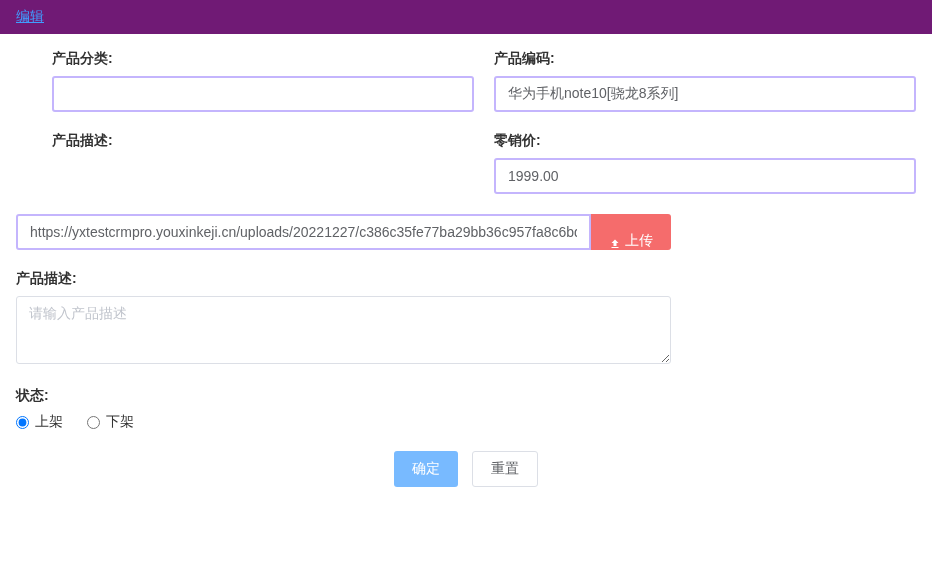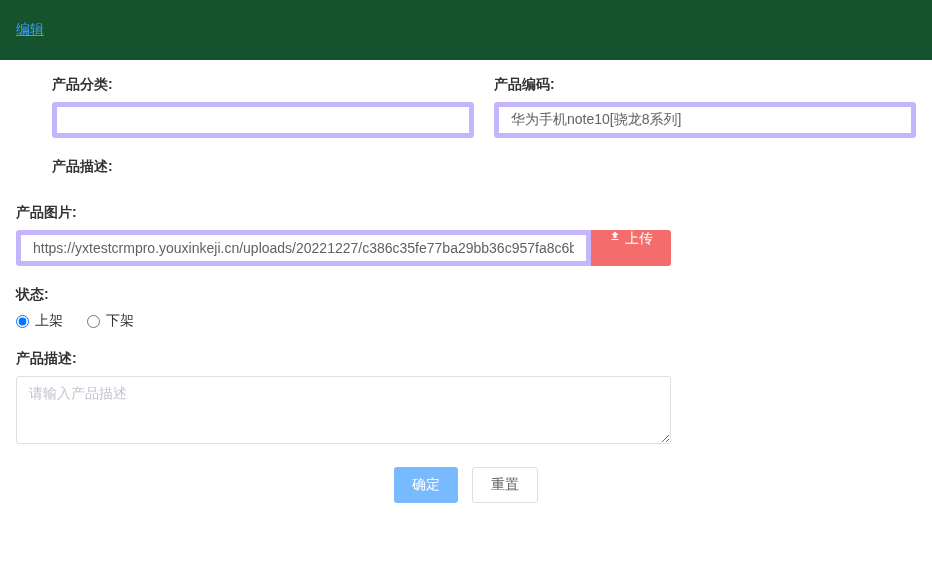--- a/index.html
+++ b/index.html
@@ -1,28 +1,28 @@
 <!DOCTYPE html>
 <html><head>
   <meta charset="utf-8">
   <style>
     * { box-sizing: border-box; margin: 0; padding: 0; }
     body { font-family: -apple-system, BlinkMacSystemFont, "Segoe UI", "PingFang SC", "Microsoft YaHei", sans-serif; font-size: 14px; color: #333; background: #fff; }
-    .header { background: #14532d; padding: 21px 16px; color: #409eff; font-size: 14px; text-decoration: underline; }
+    .header { background: #701a75; padding: 8px 16px; color: #409eff; font-size: 14px; text-decoration: underline; }
     .content { padding: 16px; }
     .row { display: flex; gap: 20px; padding-left: 36px; }
     .col { flex: 1; min-width: 0; }
     .form-label { font-weight: bold; display: block; margin-bottom: 8px; color: #333; }
-    .form-input { width: 100%; height: 36px; border: 5px solid #c4b5fd; border-radius: 3px; padding: 0 12px; font-size: 14px; color: #606266; outline: none; }
+    .form-input { width: 100%; height: 36px; border: 2px solid #c4b5fd; border-radius: 3px; padding: 0 12px; font-size: 14px; color: #606266; outline: none; }
     .form-input::placeholder { color: #c0c4cc; }
     .form-group { margin-bottom: 20px; }
     .row-label { width: 400px; }
     .image-row { display: flex; gap: 0; }
     .image-row .form-input { flex: 1; border-top-right-radius: 0; border-bottom-right-radius: 0; }
-    .upload-btn { background: #f56c6c; color: #fff; border: none; padding: 0 18px; height: 36px; cursor: pointer; border-top-right-radius: 3px; border-bottom-right-radius: 3px; font-size: 14px; display: inline-flex; align-items: flex-start; gap: 4px; }
+    .upload-btn { background: #f56c6c; color: #fff; border: none; padding: 0 18px; height: 36px; cursor: pointer; border-top-right-radius: 3px; border-bottom-right-radius: 3px; font-size: 14px; display: inline-flex; align-items: flex-end; gap: 4px; }
     .form-textarea { width: 100%; min-height: 68px; border: 1px solid #dcdfe6; border-radius: 3px; padding: 8px 12px; font-size: 14px; color: #606266; outline: none; resize: vertical; font-family: inherit; }
     .form-textarea::placeholder { color: #c0c4cc; }
     .w-670 { width: 655px; }
     .radio-row { display: flex; gap: 24px; align-items: center; }
     .radio-row label { display: inline-flex; align-items: center; gap: 6px; cursor: pointer; }
     .upload-icon { width: 12px; height: 12px; fill: #fff; }
     .footer-btns { text-align: center; margin-top: 20px; display: flex; justify-content: center; gap: 14px; }
     .btn-primary { background: #409eff; color: #fff; border: none; padding: 8px 18px; border-radius: 3px; cursor: pointer; font-size: 14px; opacity: 0.7; }
     .btn-default { background: #fff; color: #606266; border: 1px solid #dcdfe6; padding: 8px 18px; border-radius: 3px; cursor: pointer; font-size: 14px; }
   </style>
@@ -43,55 +43,58 @@
     <div class="col form-group row-label">
       <label class="form-label">产品编码:</label>
       <input type="text" class="form-input" value="华为手机note10[骁龙8系列]" style="">
     </div>
   </div>
 
   <div class="row">
     <div class="col form-group row-label">
       <label class="form-label">产品描述:</label>
     </div>
+    <div class="col form-group row-label">
+      <label class="form-label">零销价:</label>
+      <input type="text" class="form-input" value="1999.00" style="">
+    </div>
   </div>
 
   <div class="row">
   </div>
 
   <div class="form-group w-670">
-    <label class="form-label">产品图片:</label>
     <div class="image-row">
       <input type="text" class="form-input" value="https://yxtestcrmpro.youxinkeji.cn/uploads/20221227/c386c35fe77ba29bb36c957fa8c6bd52.png" style="">
       <button class="upload-btn">
         <svg class="upload-icon" viewBox="0 0 24 24">
             <path d="M9 16h6v-6h4l-7-7-7 7h4v6zm-4 2h14v2H5v-2z"></path>
           </svg>
         <span>上传</span>
       </button>
     </div>
+  </div>
+
+  <div class="form-group w-670">
+    <label class="form-label">产品描述:</label>
+    <textarea class="form-textarea" placeholder="请输入产品描述" style=""></textarea>
   </div>
 
   <div class="form-group">
     <label class="form-label">状态:</label>
     <div class="radio-row">
       <label>
           <input type="radio" name="status" checked="" style="">
           <span>上架</span>
         </label>
       <label>
           <input type="radio" name="status" style="">
           <span>下架</span>
         </label>
     </div>
   </div>
 
-  <div class="form-group w-670">
-    <label class="form-label">产品描述:</label>
-    <textarea class="form-textarea" placeholder="请输入产品描述" style=""></textarea>
-  </div>
-
   <div class="footer-btns">
     <button class="btn-primary">确定</button>
     <button class="btn-default">重置</button>
   </div>
 
 </div>
 
 </body></html>

